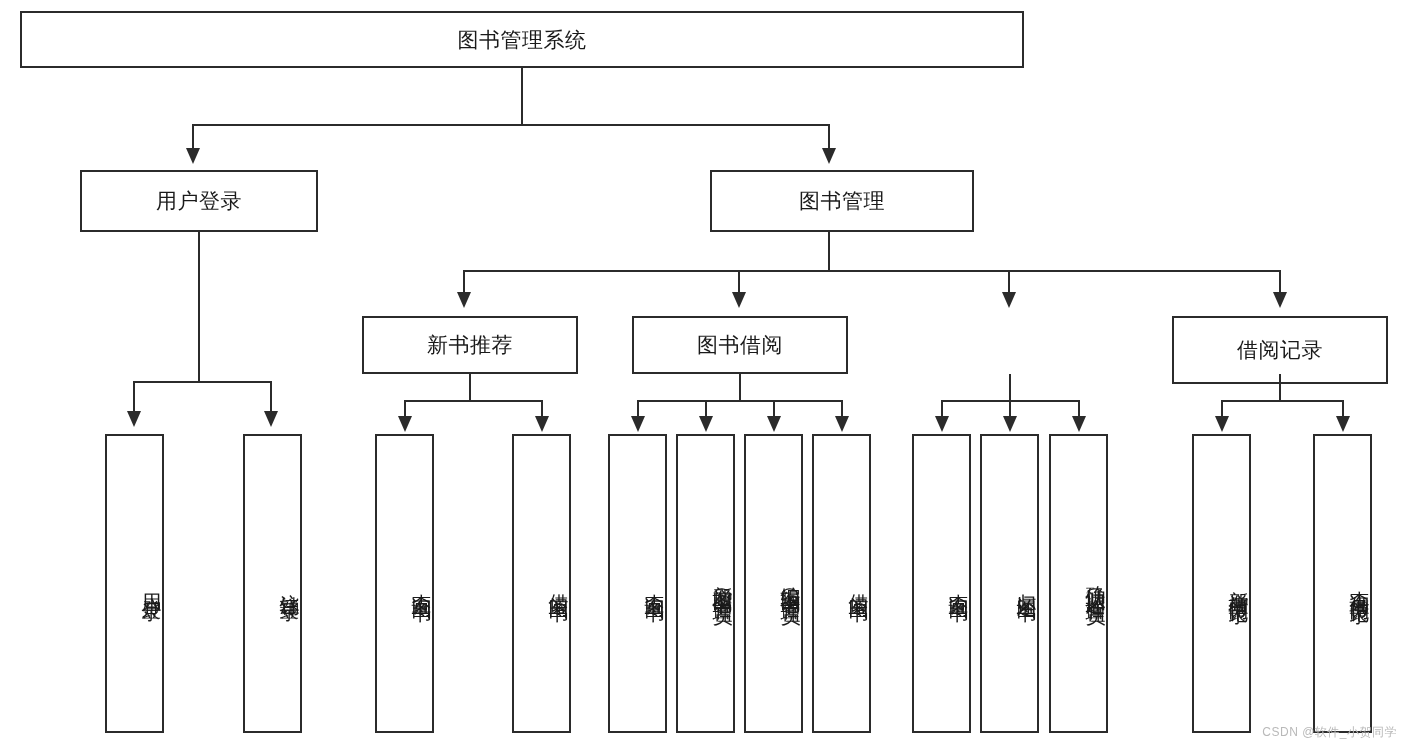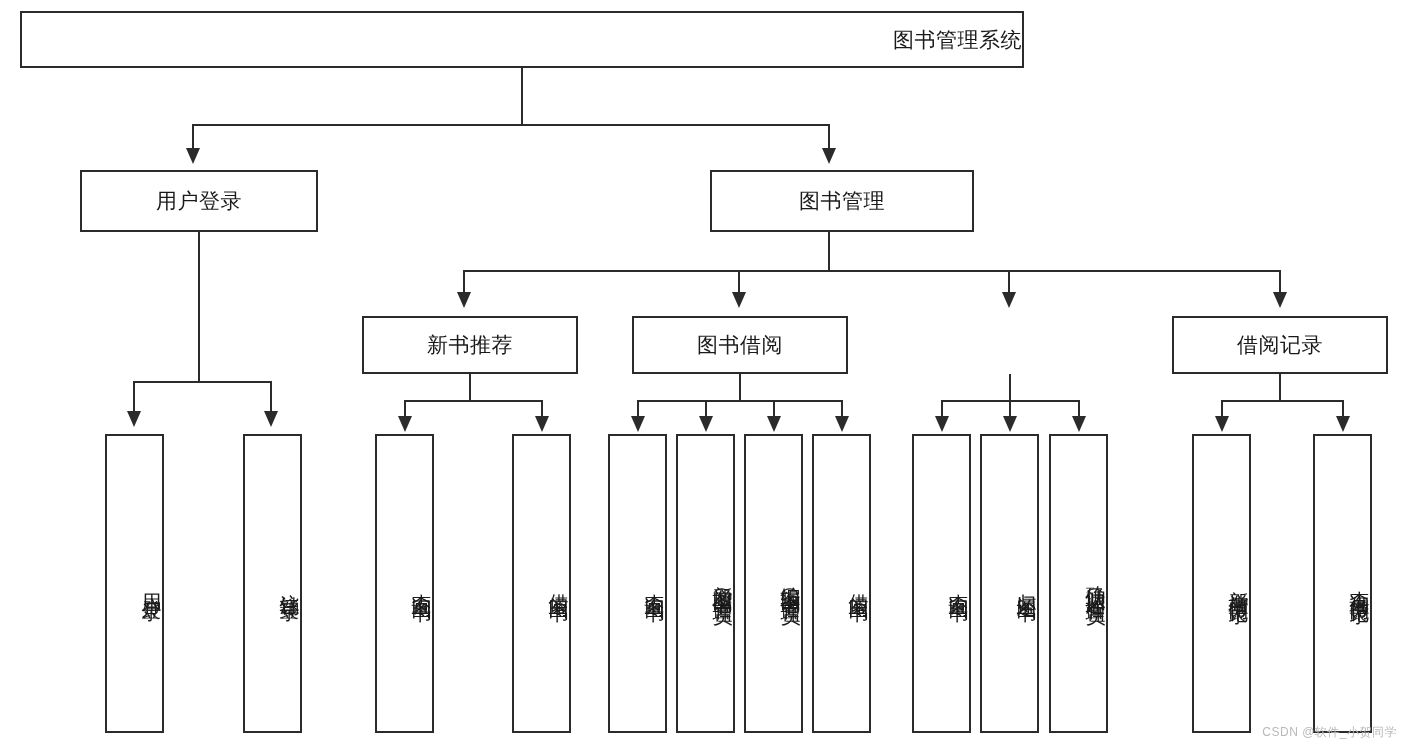--- a/index.html
+++ b/index.html
@@ -68,21 +68,21 @@
     color: #b9b9b9;
     white-space: nowrap;
     letter-spacing: 0.5px;
   }
 </style>
 </head>
 <body>
 
 <div id="canvas">
 
-  <div class="node horizontal" style="left:20px; top:11px; width:1004px; height:57px;justify-content:flex-end;">
+  <div class="node horizontal" style="left:20px; top:11px; width:1004px; height:57px;">
     <span class="label">图书管理系统</span>
   </div>
 
   <div class="edge v" style="left:521px; top:68px; width:2px; height:57px;"></div>
 
   <div class="edge h" style="left:192px; top:124px; width:638px; height:2px;"></div>
 
   <div class="edge v" style="left:192px; top:124px; width:2px; height:26px;"></div>
   <div class="arrow" style="left:186px; top:148px;"></div>
   <div class="edge v" style="left:828px; top:124px; width:2px; height:26px;"></div>
@@ -112,21 +112,21 @@
   <div class="arrow" style="left:1002px; top:292px;"></div>
   <div class="edge v" style="left:1279px; top:270px; width:2px; height:24px;"></div>
   <div class="arrow" style="left:1273px; top:292px;"></div>
 
   <div class="node horizontal" style="left:362px; top:316px; width:216px; height:58px;">
     <span class="label">新书推荐</span>
   </div>
   <div class="node horizontal" style="left:632px; top:316px; width:216px; height:58px;">
     <span class="label">图书借阅</span>
   </div>
-  <div class="node horizontal" style="left:1172px; top:316px; width:216px; height:58px;">
+  <div class="node horizontal" style="left:1172px; top:316px; width:216px; height:68px;">
     <span class="label">借阅记录</span>
   </div>
 
   <div class="edge v" style="left:469px; top:374px; width:2px; height:27px;"></div>
   <div class="edge h" style="left:404px; top:400px; width:138px; height:2px;"></div>
   <div class="edge v" style="left:404px; top:400px; width:2px; height:18px;"></div>
   <div class="arrow" style="left:398px; top:416px;"></div>
   <div class="edge v" style="left:541px; top:400px; width:2px; height:18px;"></div>
   <div class="arrow" style="left:535px; top:416px;"></div>
 

